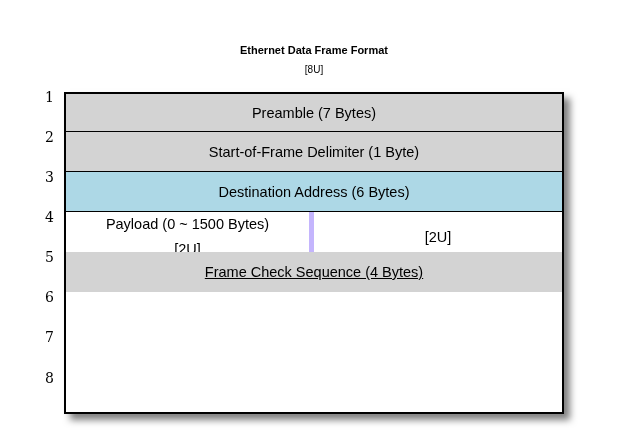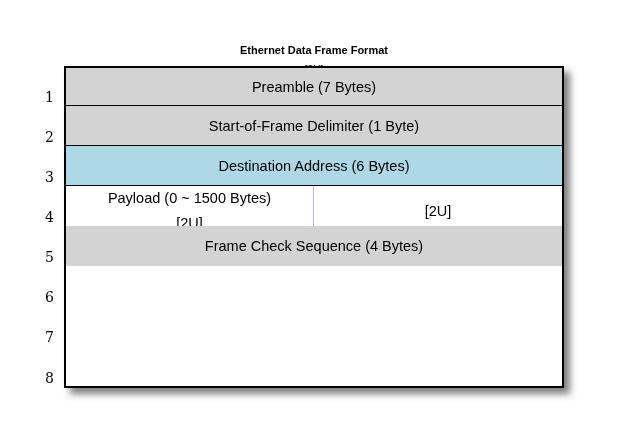--- a/index.html
+++ b/index.html
@@ -27,56 +27,56 @@
     left: 64px;
     top: 63px;
     width: 500px;
     text-align: center;
     font-size: 10px;
     line-height: 13px;
   }
   .frame-table {
     position: absolute;
     left: 64px;
-    top: 66px;
+    top: 92px;
     width: 500px;
     height: 322px;
     box-sizing: border-box;
     border: 2px solid #000000;
     background: #ffffff;
     box-shadow: 6px 6px 7px rgba(0, 0, 0, 0.5);
     display: grid;
     grid-template-rows: 38px 40px 40px 40px 40px 80px 1fr;
   }
   .frow {
     box-sizing: border-box;
     border-bottom: 1px solid #000000;
     display: flex;
     align-items: center;
     justify-content: center;
     font-size: 14.5px;
     text-align: center;
   }
-  .frow:last-child { border-bottom: none; }
+  .frow:last-child { border-bottom: none; text-decoration: underline; }
   .frow.split {
     display: grid;
     grid-template-columns: 1fr 1fr;
     align-items: stretch;
   }
   .fcell {
     box-sizing: border-box;
     display: flex;
     flex-direction: column;
     align-items: center;
     justify-content: center;
     line-height: 25px;
     font-size: 14.5px;
     text-align: center;
   }
-  .fcell.left { border-right: 1px solid #c4b5fd; }
+  .fcell.left { border-right: 5px solid #c4b5fd; }
   .row-numbers {
     position: absolute;
     left: 0;
     top: 77px;
     width: 54px;
     height: 321px;
   }
   .row-num {
     position: absolute;
     right: 0;

